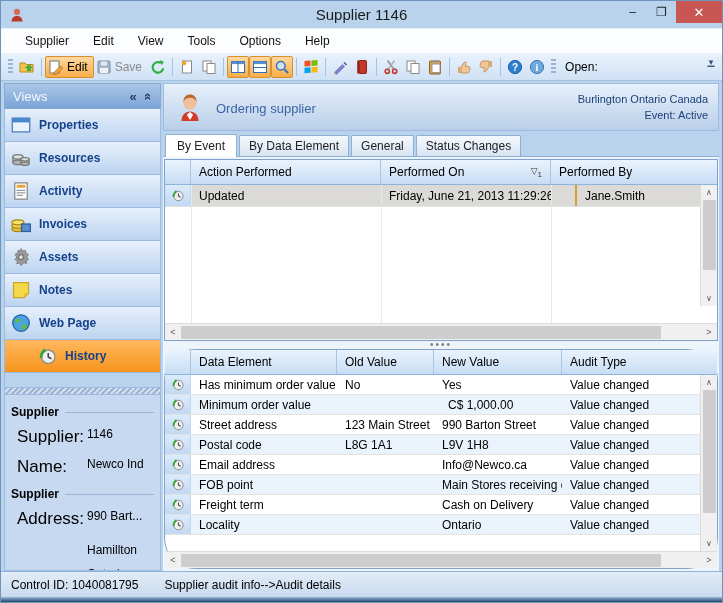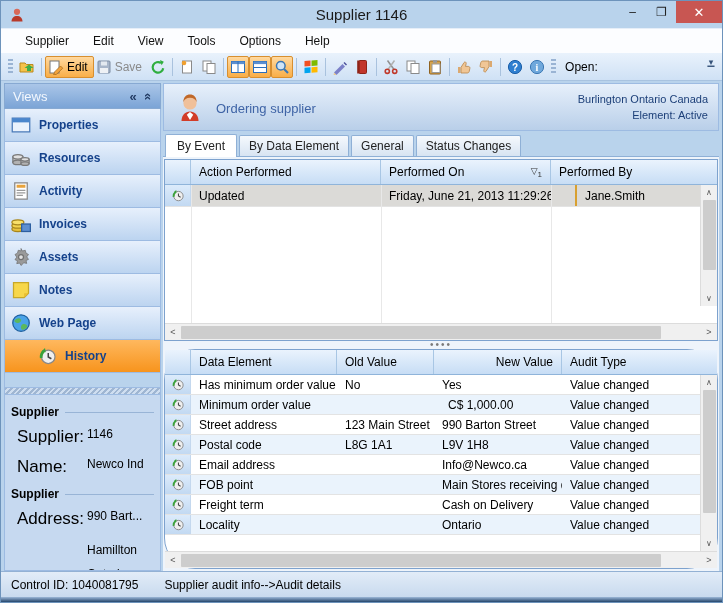--- a/index.html
+++ b/index.html
@@ -410,21 +410,21 @@
           <path d="M7.5 30c0-6 3.8-9.6 8.5-9.6s8.5 3.6 8.5 9.6z" fill="#d23c28"></path>
           <path d="M16 21l-3.2 2.8L16 29l3.2-5.2z" fill="#fff"></path>
           <circle cx="16" cy="12" r="6.6" fill="#f0c09a"></circle>
           <path d="M9.3 11.3c0-5.2 3-7.8 6.7-7.8s6.7 2.6 6.7 7.8c-1.1-3.1-3.1-4.6-6.7-4.6s-5.6 1.5-6.7 4.6z" fill="#c06828"></path>
         </svg>
         <div class="mh-titles">
           <div class="mh-sub">Ordering supplier</div>
         </div>
         <div class="mh-right">
           <div>Burlington Ontario Canada</div>
-          <div>Element: Active</div>
+          <div>Event: Active</div>
         </div>
       </div>
 
       <div class="tabstrip">
         <div class="tab active">By Event</div>
         <div class="tab">By Data Element</div>
         <div class="tab">General</div>
         <div class="tab">Status Changes</div>
       </div>
 
@@ -479,21 +479,21 @@
 
         <div class="grid grid-bottom">
           <div class="grid-head">
             <div class="gh-cell icon-col"></div>
             <div class="gh-cell" style="width:146px;">
               <span>Data Element</span>
             </div>
             <div class="gh-cell" style="width:97px;">
               <span>Old Value</span>
             </div>
-            <div class="gh-cell" style="width:128px;justify-content:flex-end;">
+            <div class="gh-cell" style="width:128px;">
               <span>New Value</span>
             </div>
             <div class="gh-cell" style="flex:1; border-right:none;">
               <span>Audit Type</span>
             </div>
             <div style="width:17px; flex:none;"></div>
           </div>
 
           <div class="grid-body" id="audit-rows">
             <div class="grow" style="height: 20px; margin-right: 17px;">

